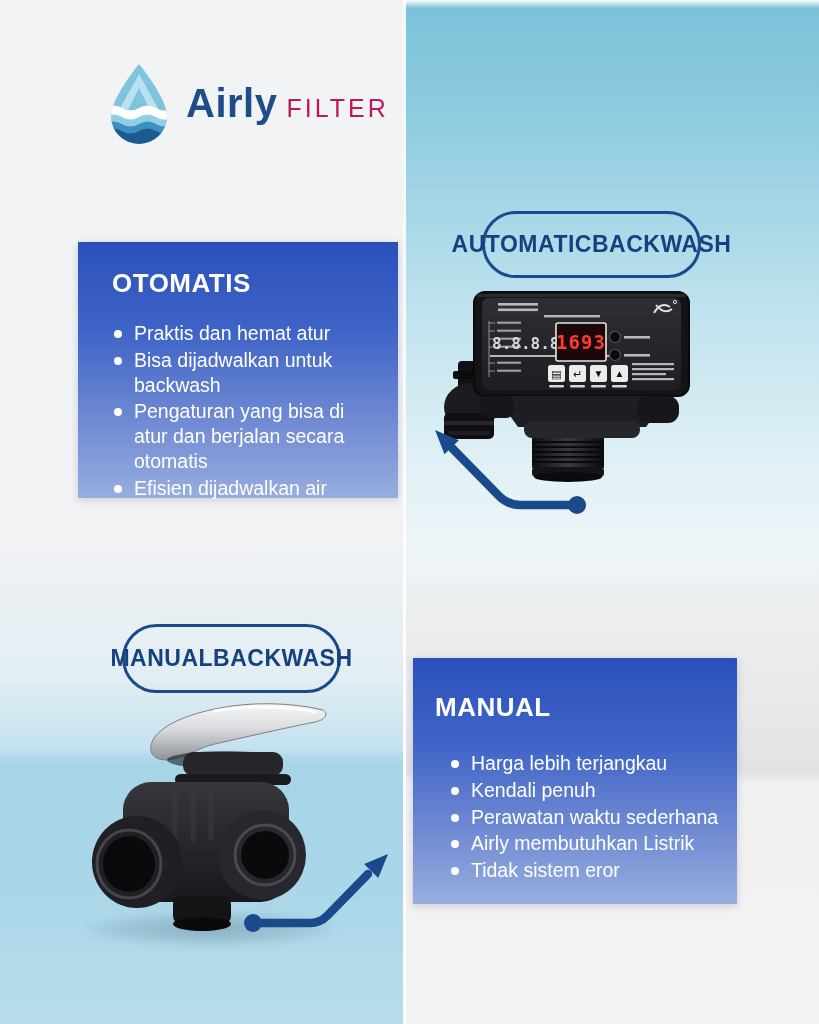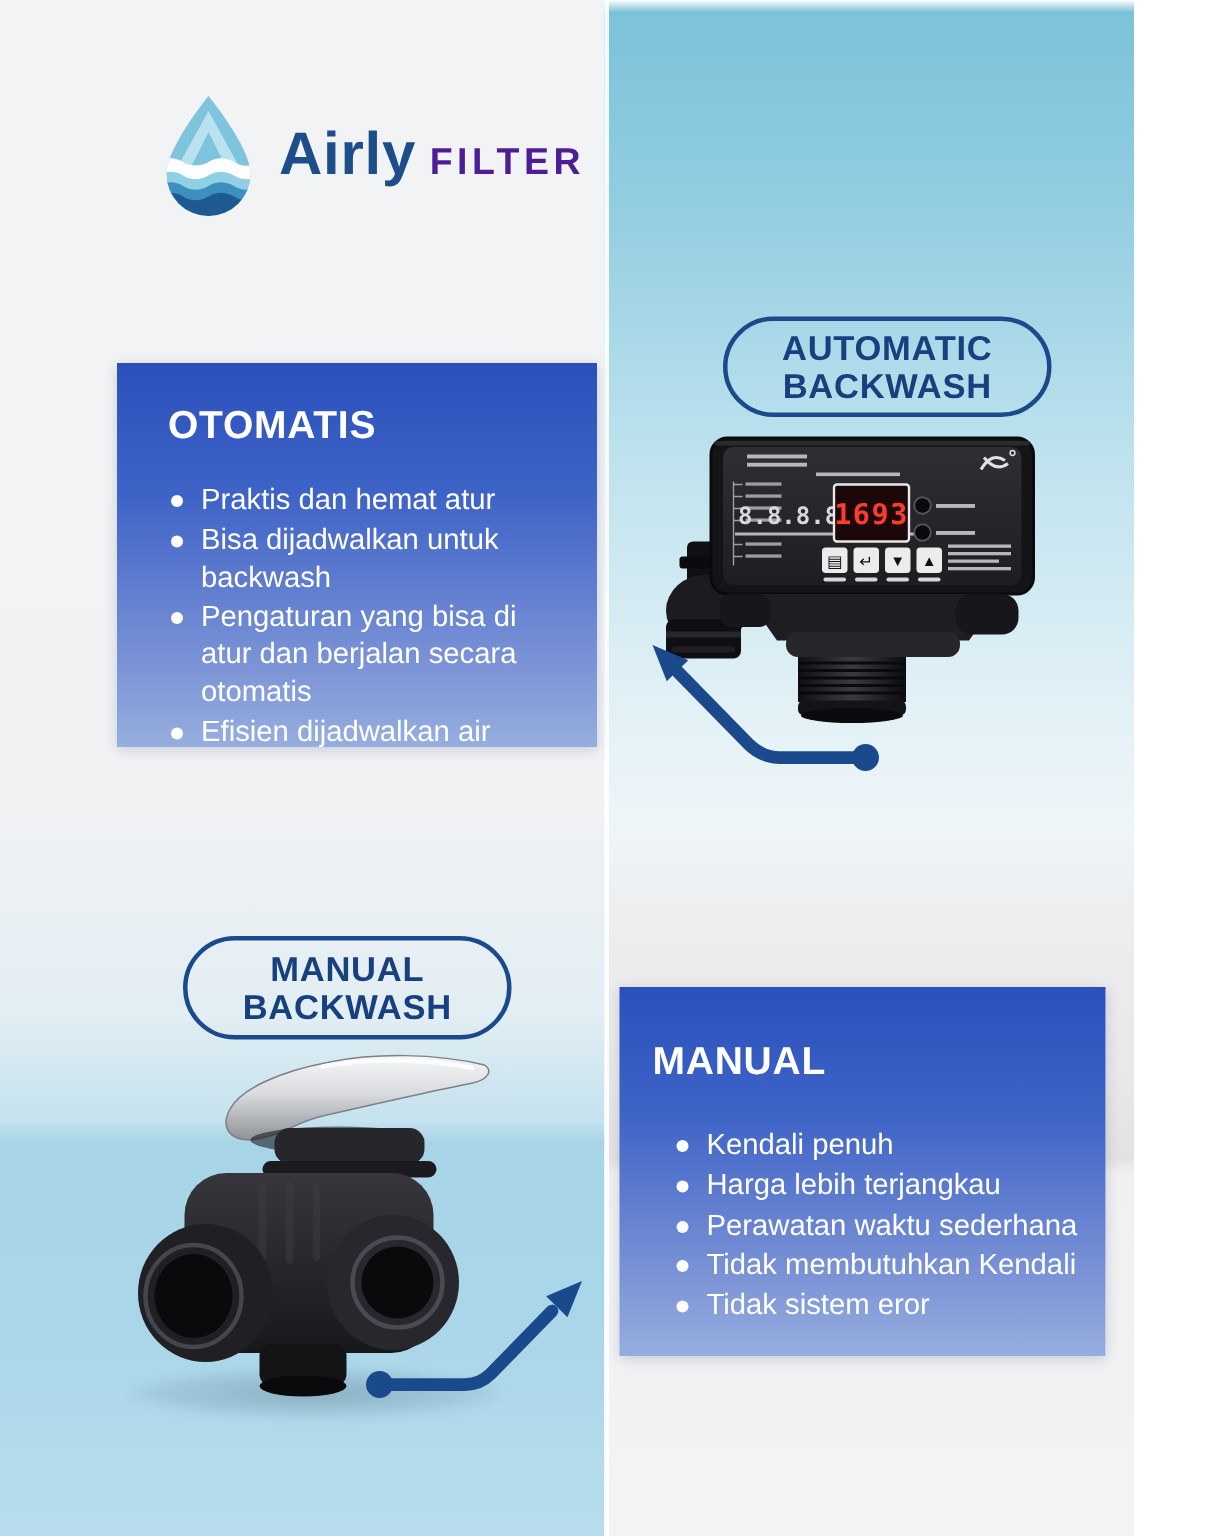--- a/index.html
+++ b/index.html
@@ -1,17 +1,17 @@
 <!DOCTYPE html>
 <html><head>
 <meta charset="utf-8">
 <style>
   html,body{margin:0;padding:0;background:#ffffff;}
   .page{
-    position:relative;width:756px;height:1024px;overflow:hidden;
+    position:relative;width:819px;height:1024px;overflow:hidden;
     font-family:"Liberation Sans",sans-serif;
   }
   
   .bg-left{
     position:absolute;left:0;top:0;width:403px;height:1024px;
     background:linear-gradient(180deg,
       #f2f3f4 0%,#f1f2f4 52%,#e2eef3 66%,#c4e2ef 73%,
       #a7d4e6 74.5%,#a9d6e8 86%,#b7ddec 100%);
   }
   .bg-right{
@@ -26,25 +26,25 @@
     position:absolute;left:85px;top:912px;width:250px;height:34px;
     border-radius:50%;
     background:radial-gradient(ellipse at center,rgba(55,85,105,0.30) 0%,rgba(55,85,105,0.12) 55%,rgba(55,85,105,0) 75%);
     filter:blur(3px);
   }
   
   .logo{position:absolute;left:106px;top:62px;display:flex;align-items:center;}
   .logo svg{display:block;}
   .logo-text{margin-left:14px;display:flex;align-items:baseline;}
   .logo-name{font-size:40px;font-weight:700;color:#1d4e89;letter-spacing:0.5px;}
-  .logo-suffix{font-size:25px;font-weight:700;color:#4c1d95;letter-spacing:3px;margin-left:9px;}
+  .logo-suffix{font-size:25px;font-weight:400;color:#be185d;letter-spacing:3px;margin-left:9px;}
   
   .badge{
     position:absolute;box-sizing:border-box;border:3.5px solid #1b4a8c;border-radius:40px;
-    display:flex;flex-direction:column;align-items:center;justify-content:center;
+    display:flex;flex-direction:row;align-items:center;justify-content:center;
     color:#16417e;font-weight:800;font-size:23px;line-height:1.08;letter-spacing:0.5px;
     text-align:center;
   }
   .badge-auto{left:482px;top:211px;width:219px;height:67px;}
   .badge-manual{left:122px;top:624px;width:219px;height:69px;}
   
   .card{
     position:absolute;box-sizing:border-box;color:#ffffff;
     background:linear-gradient(180deg,#2a50bc 0%,#3f64c7 35%,#7b93d6 78%,#96aede 100%);
     box-shadow:0 2px 8px rgba(20,40,90,0.18);
@@ -297,21 +297,21 @@
         <path d="M13,83 H70 Q80,83 87,76 L128,34"></path>
       </g>
       <polygon points="148,14 138.3,38.1 124.1,24.1" fill="#1b4a8c"></polygon>
       <circle cx="13" cy="83" r="9" fill="#1b4a8c"></circle>
     </svg>
   </div>
 
   <div class="card card-manual">
     <h2>MANUAL</h2>
     <ul>
+      <li>Harga lebih terjangkau</li>
       <li>Kendali penuh</li>
-      <li>Harga lebih terjangkau</li>
       <li>Perawatan waktu sederhana</li>
-      <li>Tidak membutuhkan Kendali</li>
+      <li>Airly membutuhkan Listrik</li>
       <li>Tidak sistem eror</li>
     </ul>
   </div>
 
 </div>
 
 </body></html>

